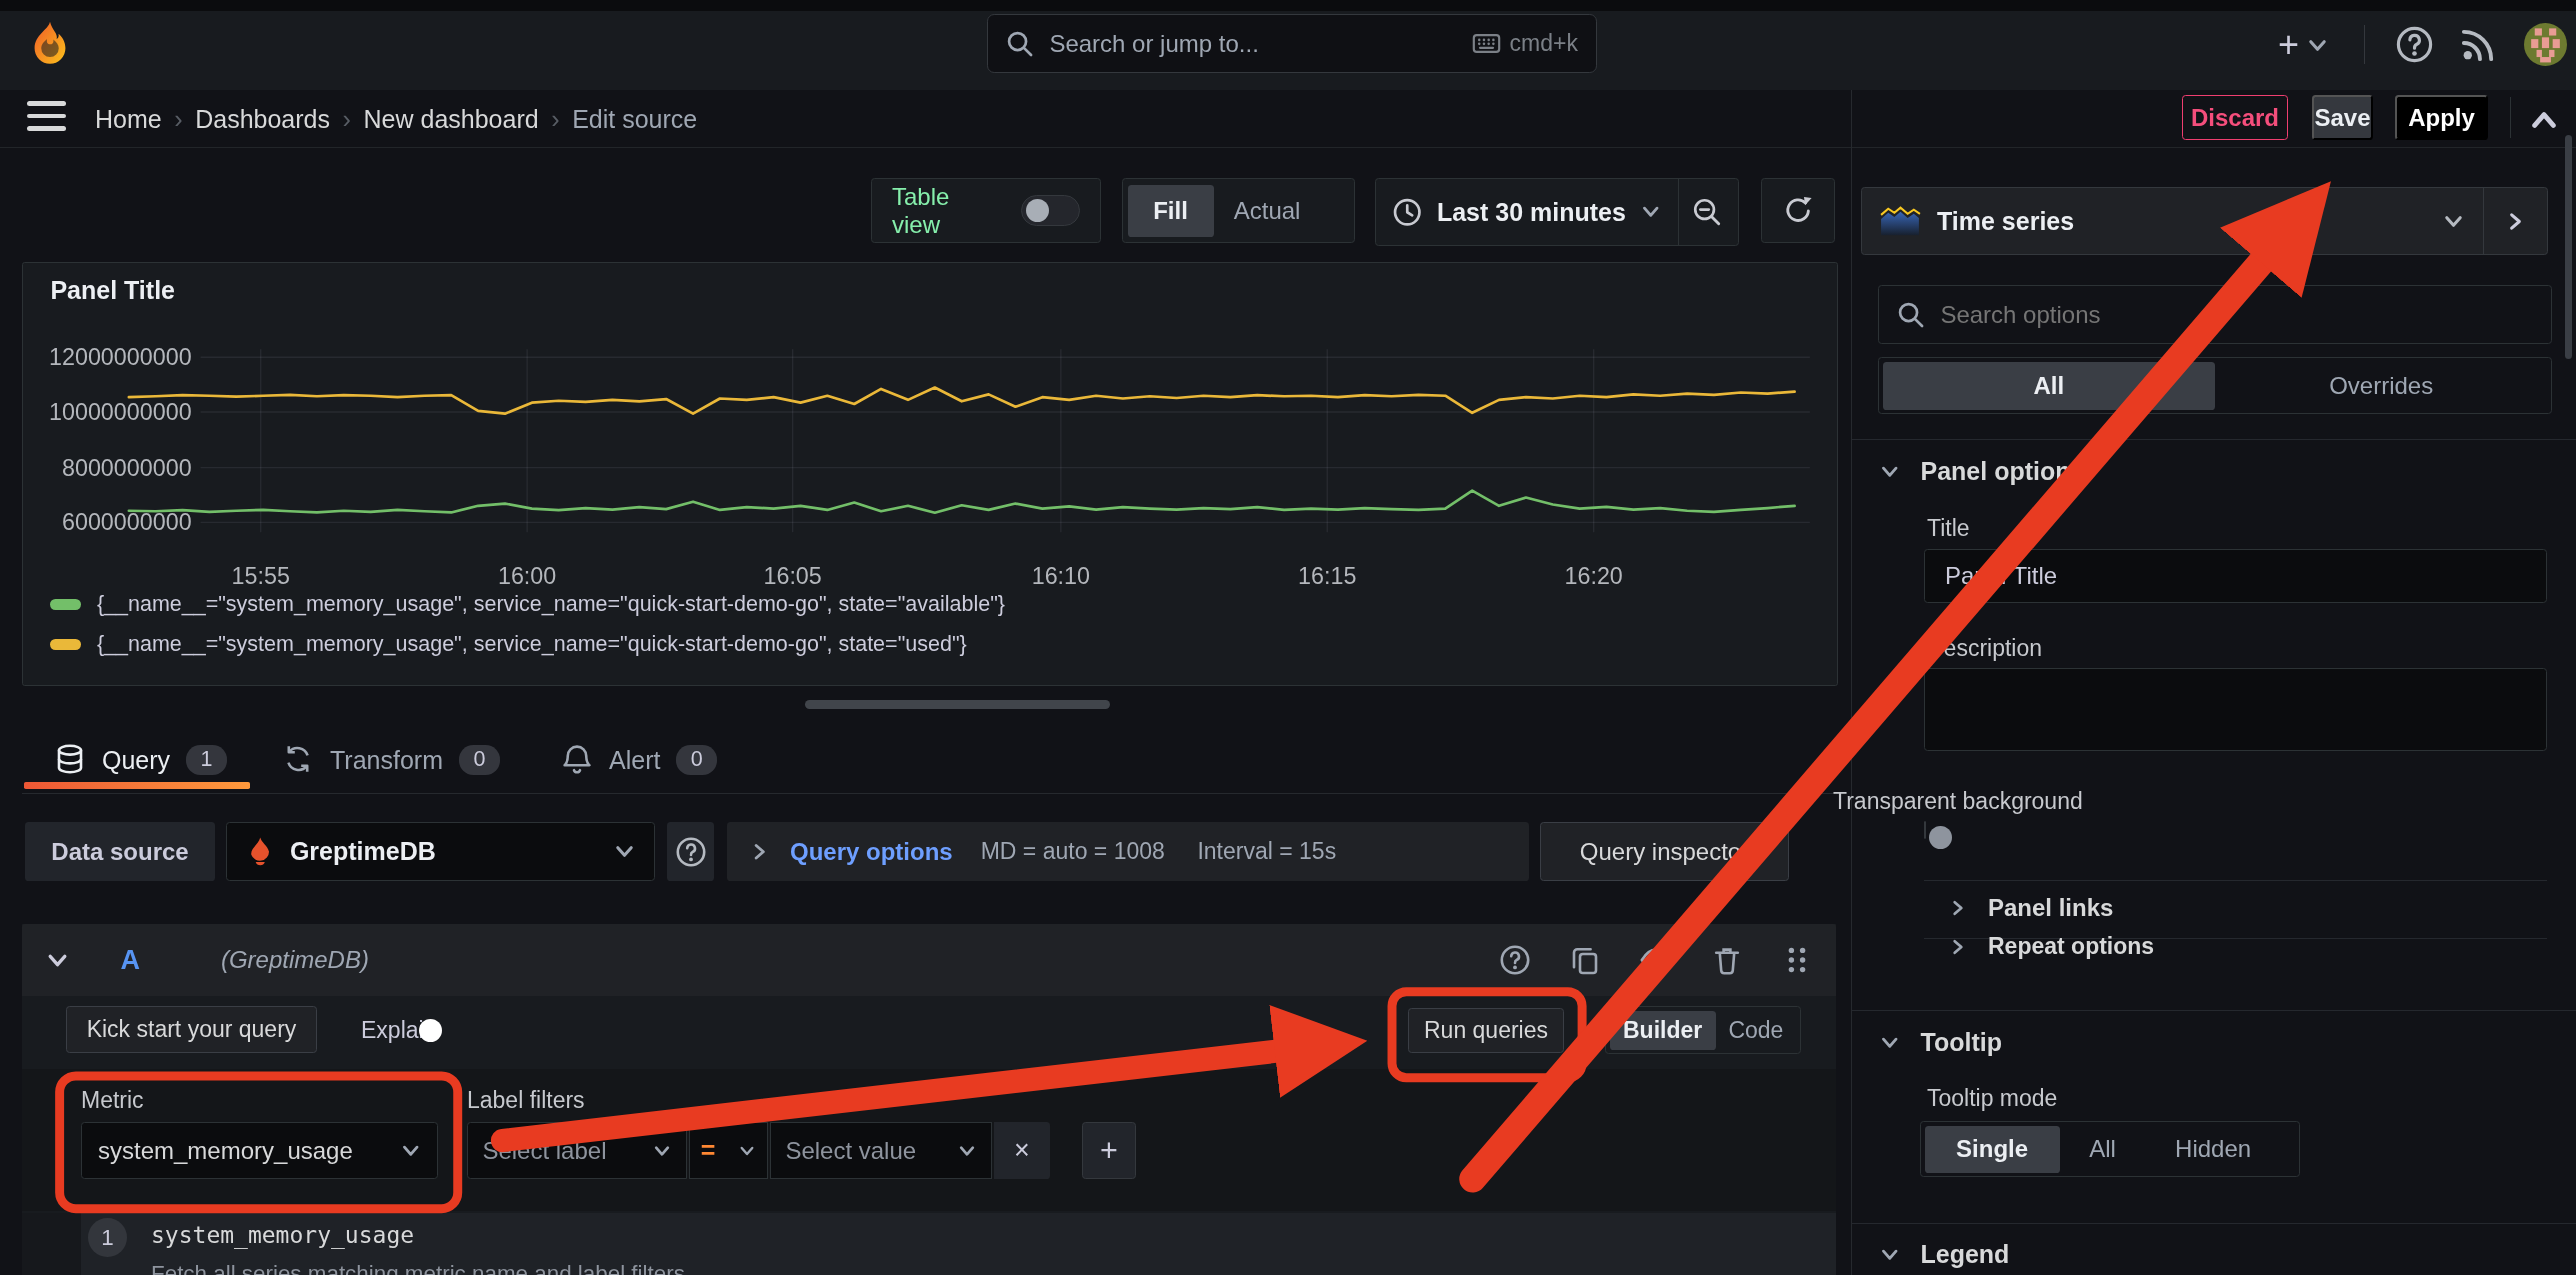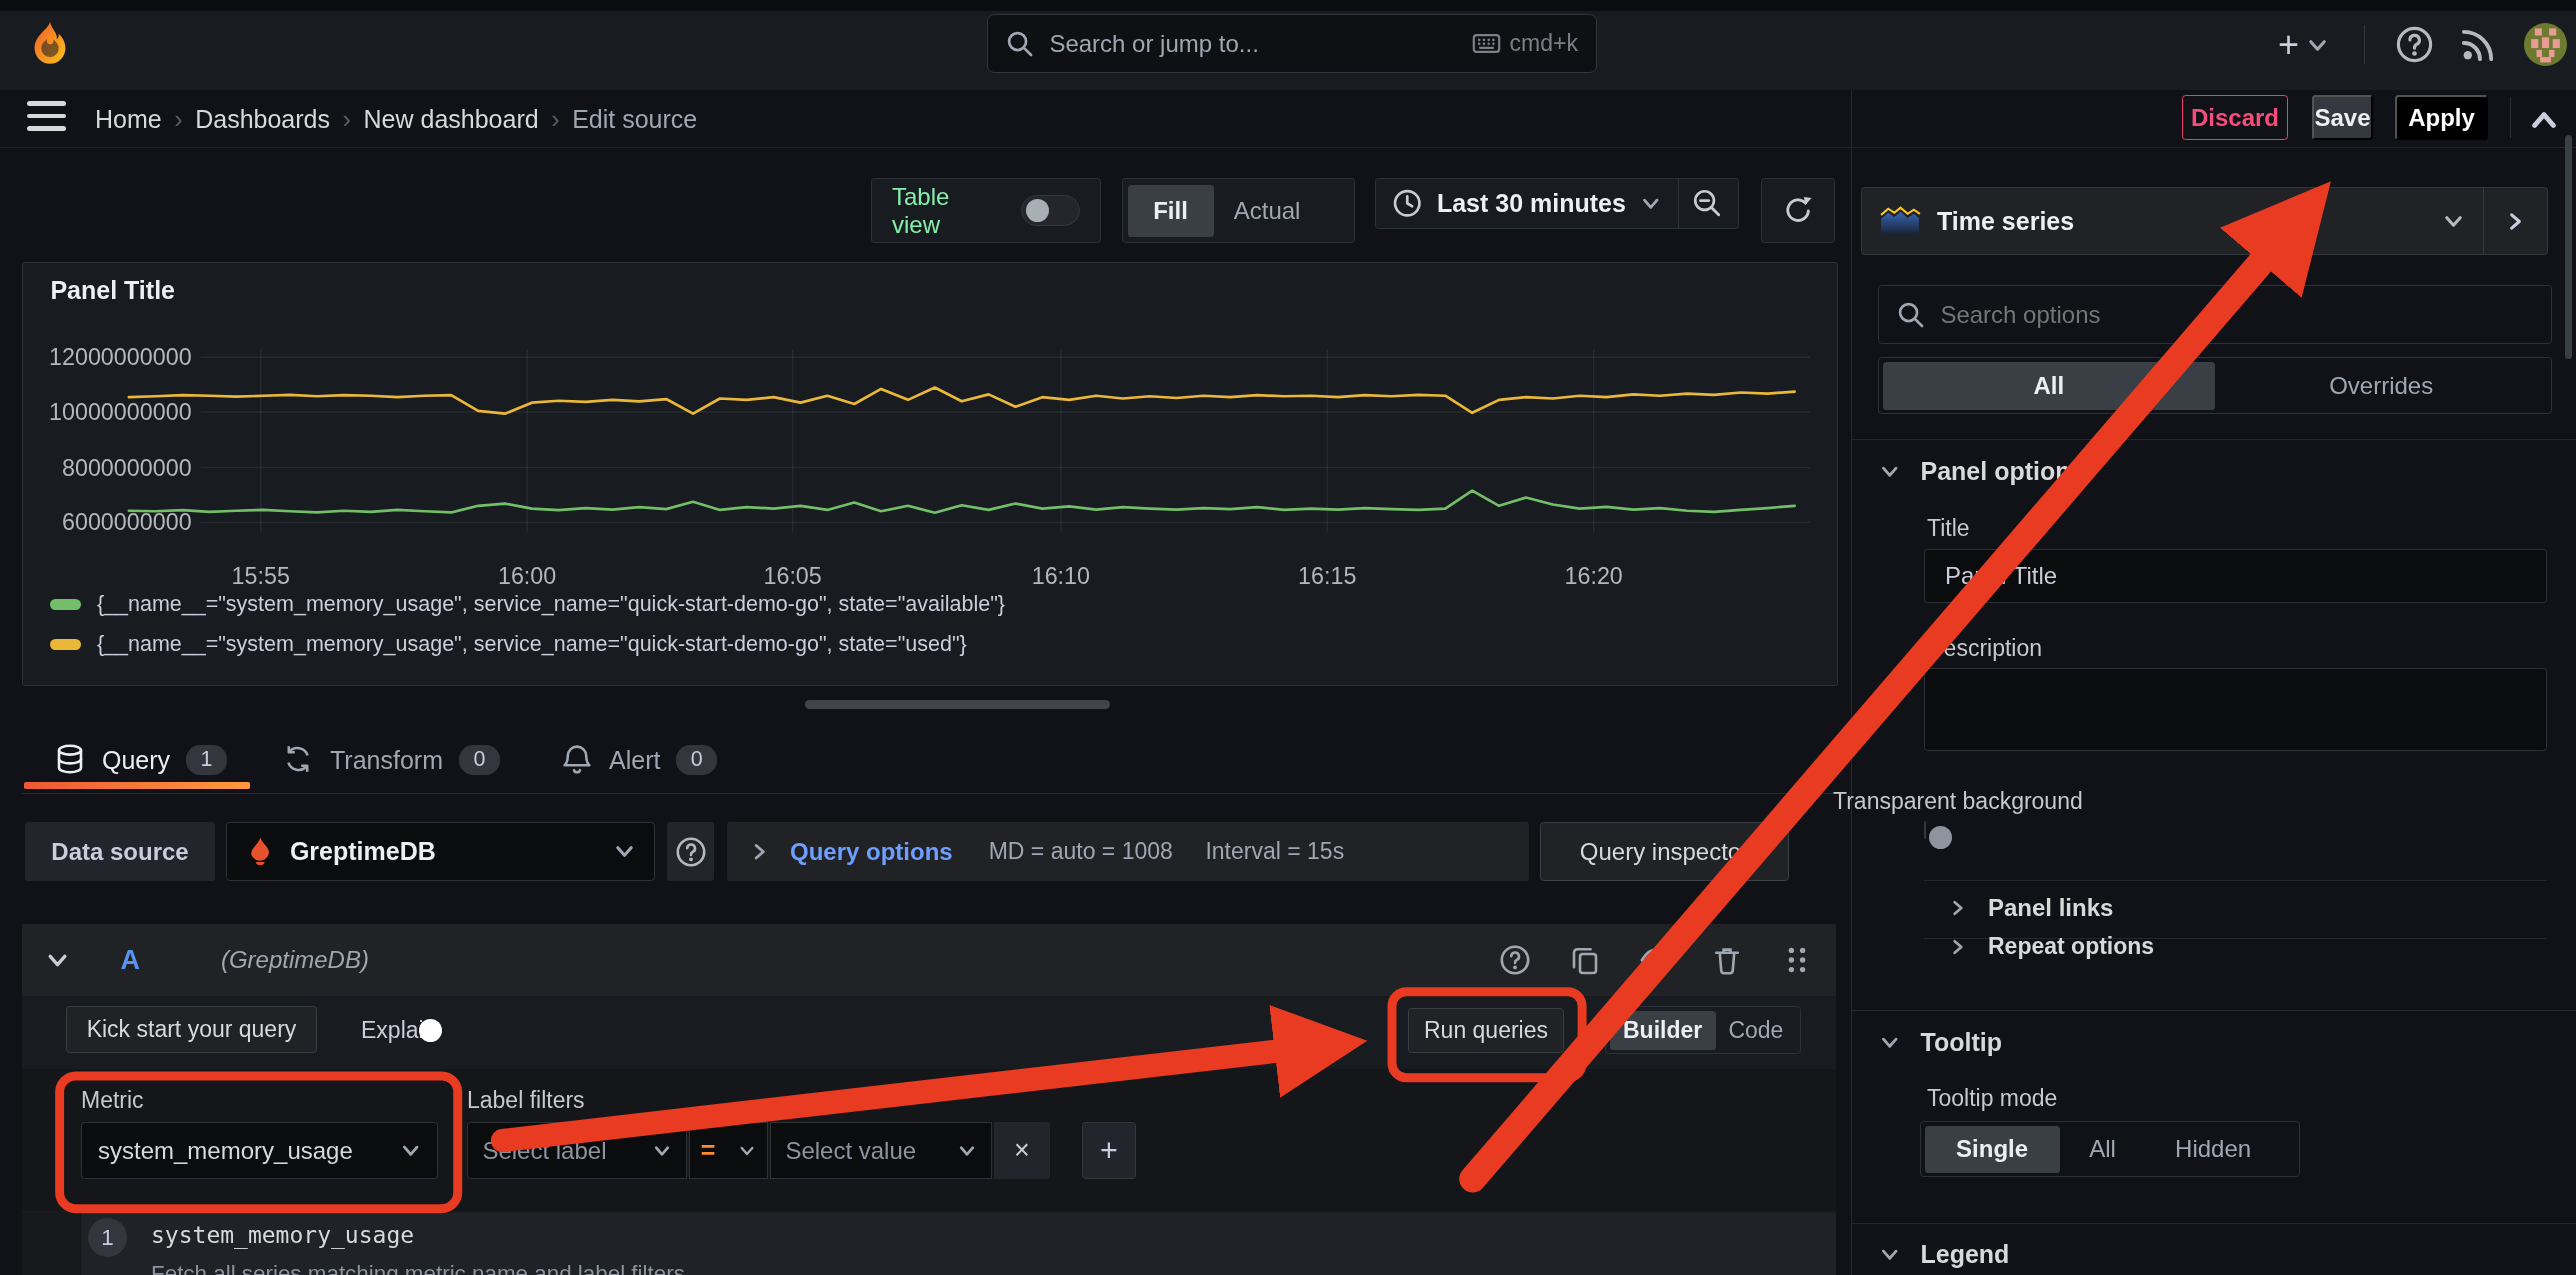--- a/index.html
+++ b/index.html
@@ -265,21 +265,21 @@
   <div class="abs tool" style="left:871px;top:178px;width:230px;height:65px;padding:0 20px;gap:18px">
     <span style="font-size:24px;color:#86efac">Table view</span>
     <span class="toggle" style="width:59px;height:30.5px;background:#24262c;border:0.9px solid #34383d">
         <span class="knob" style="width:23px;height:23px;left:3.6px;top:2.7px;background:#a8aeb6"></span>
       </span>
   </div>
   <div class="abs tool" style="left:1122px;top:178px;width:233px;height:65px;padding:4.5px;gap:3.6px">
     <span class="seg on" style="width:86px;height:52px">Fill</span>
     <span class="seg" style="width:100px;height:52px">Actual</span>
   </div>
-  <div class="abs tool" style="left:1375px;top:178px;width:364px;height:51px">
+  <div class="abs tool" style="left:1375px;top:178px;width:364px;height:68px">
     <div class="flex" style="padding:0 16px;gap:14.4px;height:100%;cursor:pointer">
       <span style="color:#c8cad1">
           <svg class="ic" width="30.5" height="30.5" viewBox="0 0 34 34">
             <use href="#i-clock"></use>
           </svg>
         </span>
       <span style="font-size:25px;font-weight:600;color:#eceff3">Last 30 minutes</span>
       <span style="color:#9fa7b3">
           <svg class="ic" width="21.5" height="21.5" viewBox="0 0 24 24">
             <use href="#i-chevd"></use>
@@ -388,21 +388,21 @@
         <use href="#i-question"></use>
       </svg>
     </div>
   <div class="abs" style="left:727px;top:822px;width:802px;height:59px;background:#202226;border-radius:3.6px;display:flex;align-items:center;padding:0 21.5px;box-sizing:border-box;gap:20px">
     <span style="color:#9fa7b3">
         <svg class="ic" width="21.5" height="21.5" viewBox="0 0 24 24">
           <use href="#i-chevr"></use>
         </svg>
       </span>
     <span style="font-size:24px;font-weight:600;color:#6e9fff">Query options</span>
-    <span style="font-size:23px;color:#9fa7b3;margin-left:16px">MD = auto = 1008</span>
+    <span style="font-size:23px;color:#9fa7b3;margin-left:8px">MD = auto = 1008</span>
     <span style="font-size:23px;color:#9fa7b3;margin-left:12.6px">Interval = 15s</span>
   </div>
   <button class="abs btn btn-gray" style="left:1540px;top:822px;width:249px;height:59px;font-size:24px">Query inspector</button>
 
   
   <div class="abs" style="left:22.4px;top:924px;width:1814px;height:352px;background:#181b1f"></div>
   <div class="abs" style="left:22.4px;top:924px;width:1814px;height:72px;background:#202226;border-radius:2.7px 2.7px 0 0;display:flex;align-items:center;box-sizing:border-box;padding:0 23px">
     <span style="color:#ccccdc">
         <svg class="ic" width="25" height="25" viewBox="0 0 28 28">
           <use href="#i-chevd"></use>

